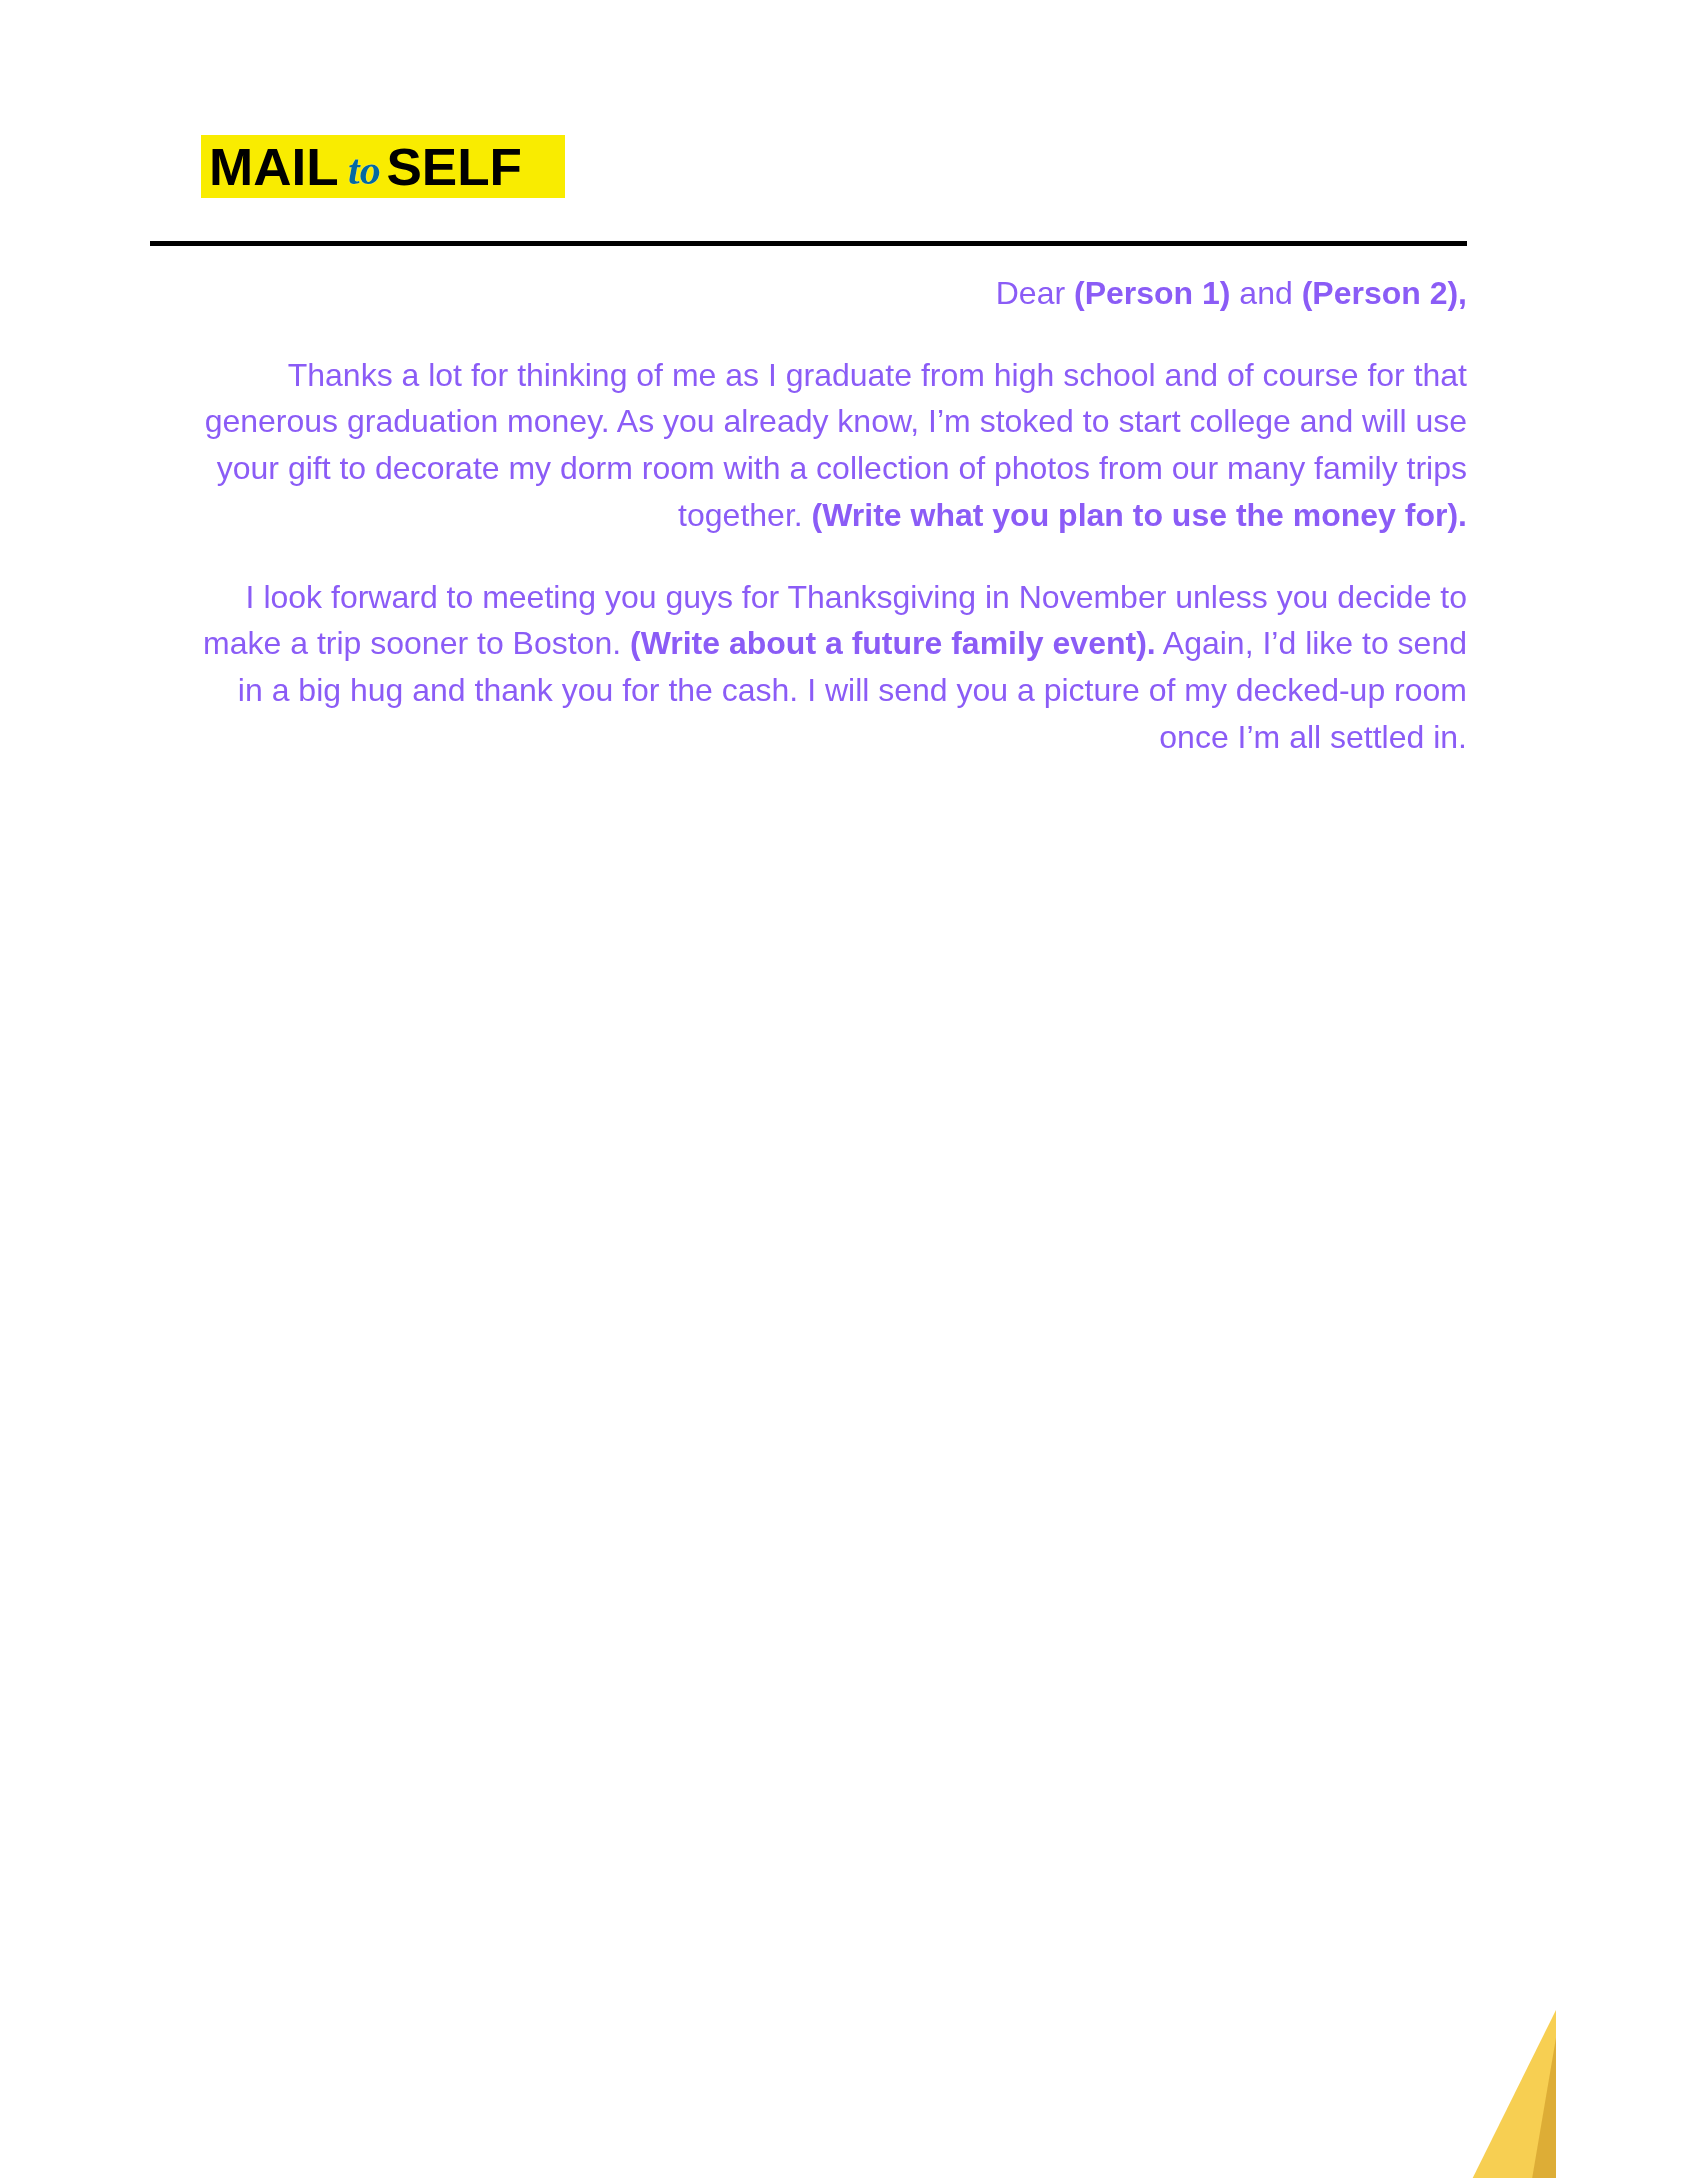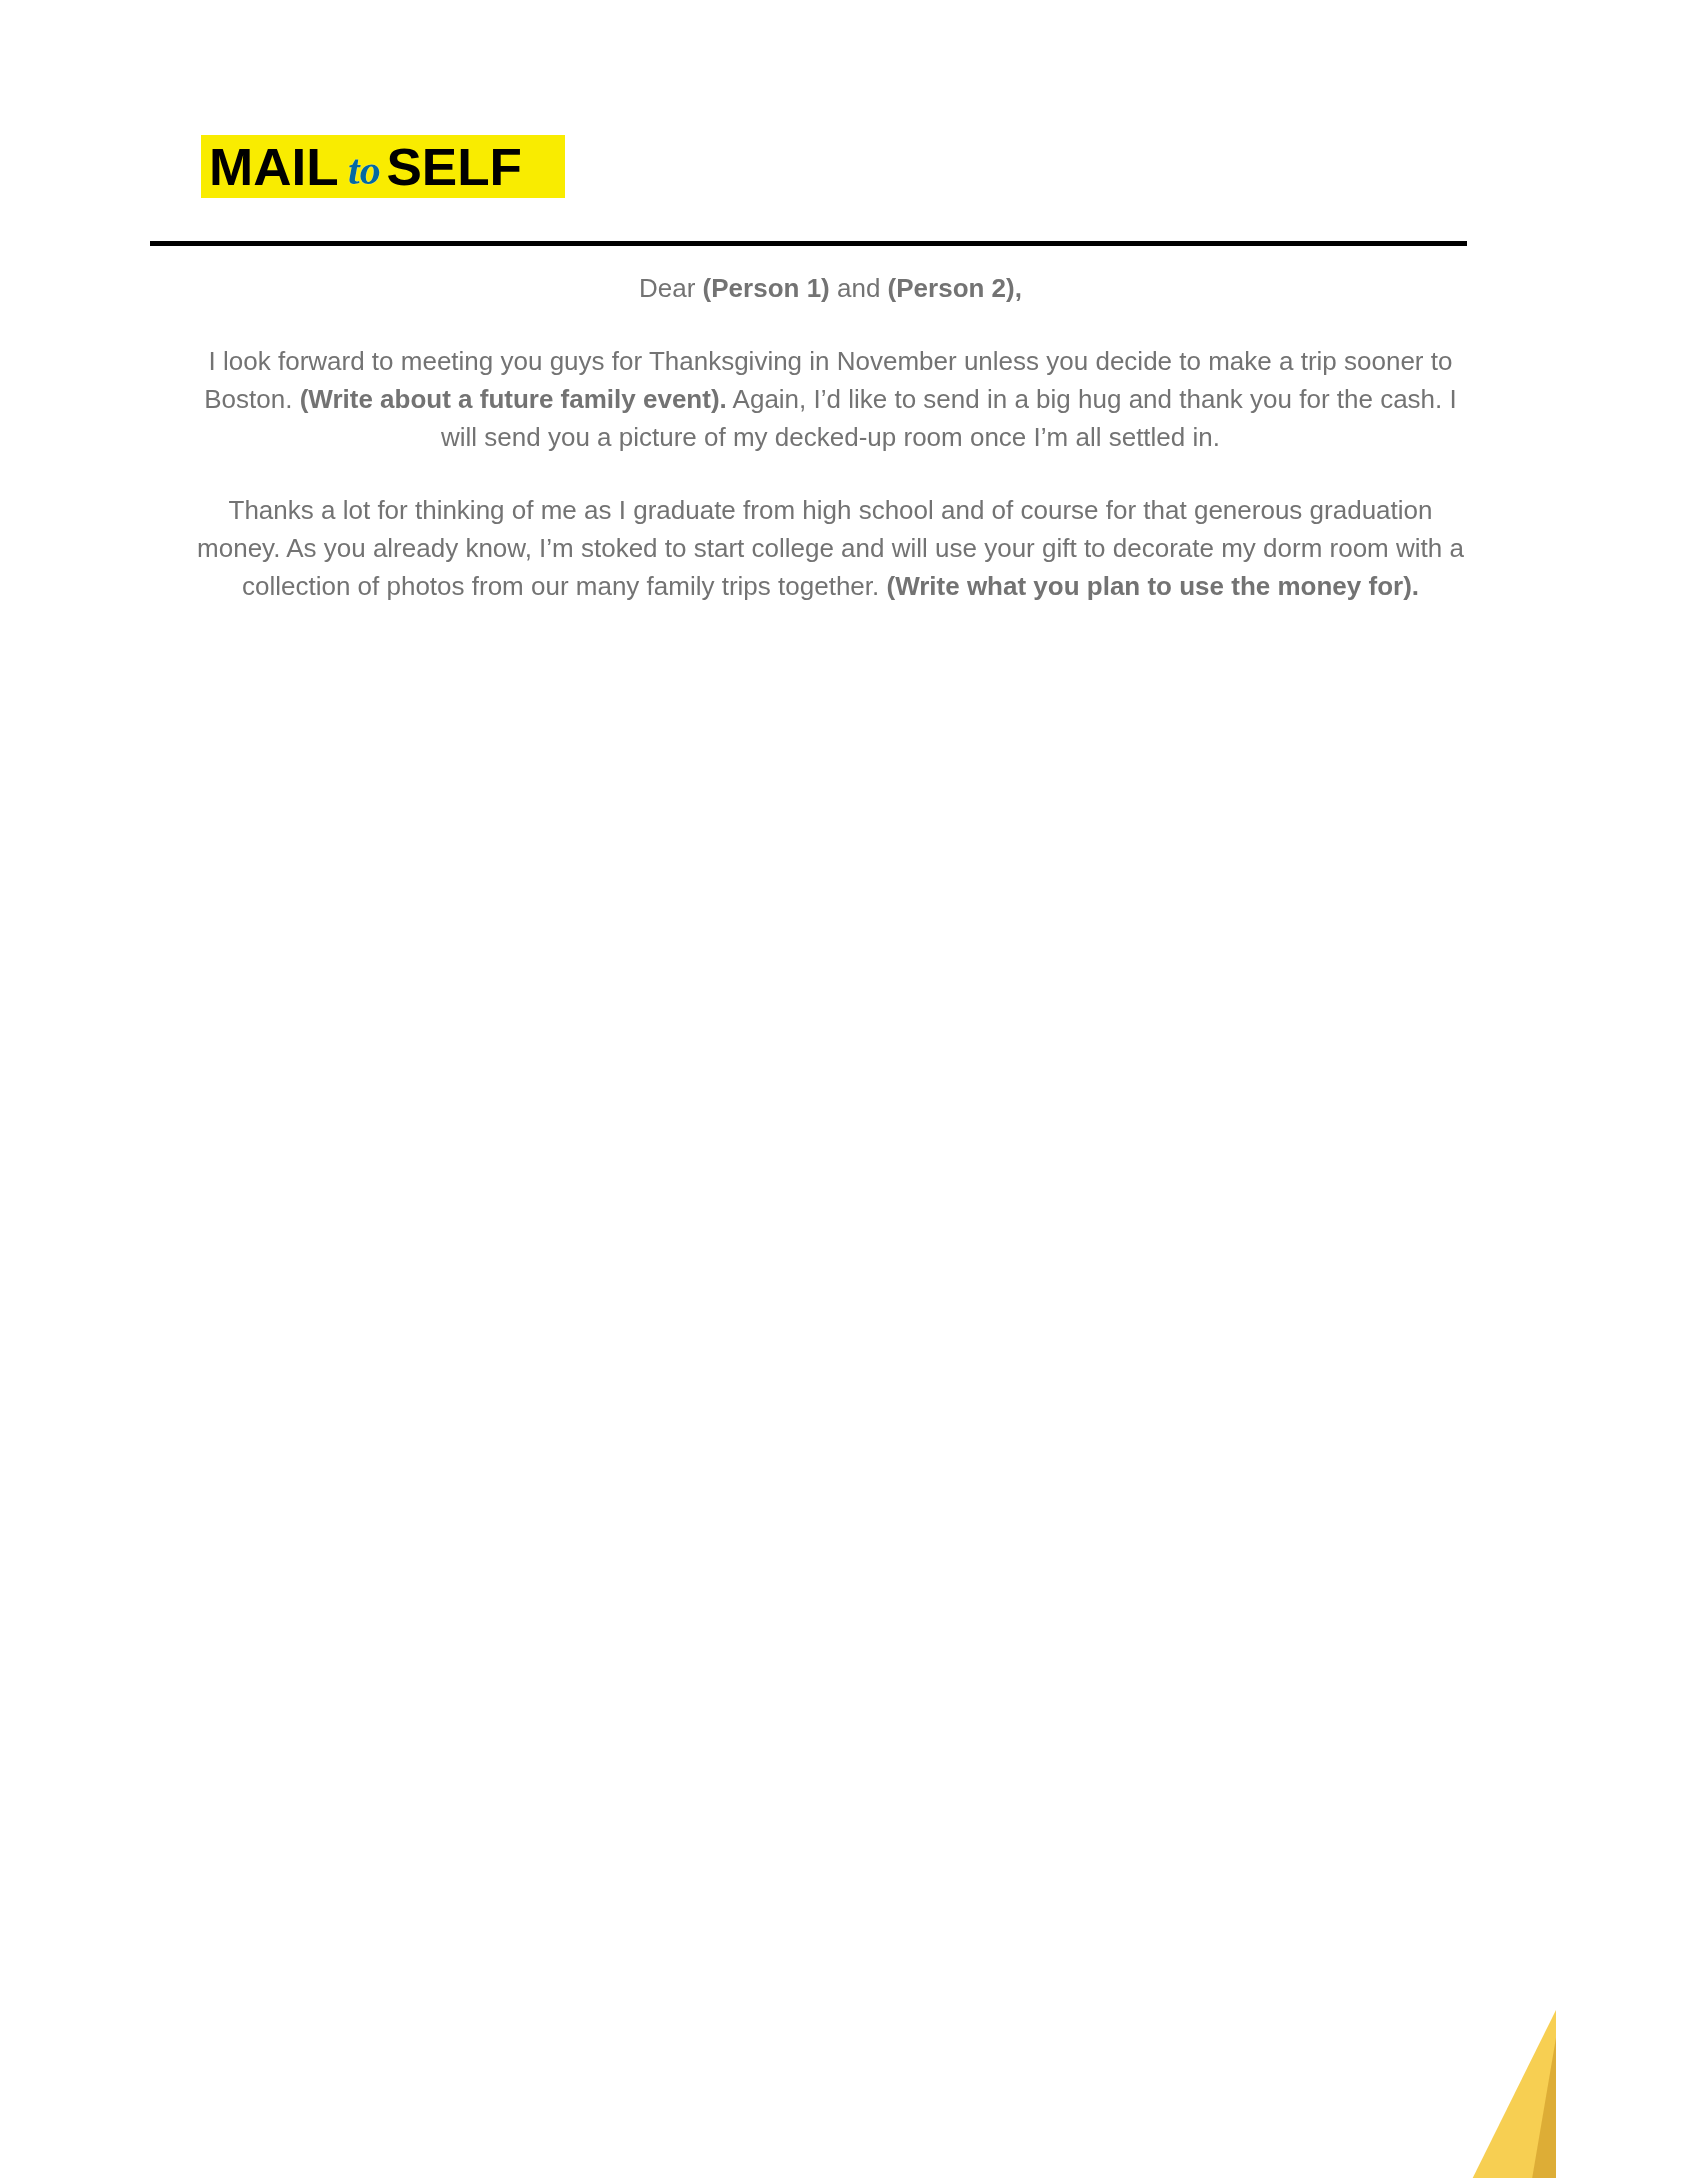--- a/index.html
+++ b/index.html
@@ -88,24 +88,24 @@
     height: 5px;
     background: #000000;
   }
 
   
   .letter {
     position: absolute;
     left: 194px;
     top: 270px;
     width: 1273px;
-    color: #737373;
-    font-size: 26px;
+    color: #8b5cf6;
+    font-size: 32px;
     line-height: 1.46;
-    text-align: center;
+    text-align: right;
   }
   .para {
     margin: 0 0 35px 0;
   }
   .para:last-child {
     margin-bottom: 0;
   }
   .b {
     font-weight: bold;
   }
@@ -131,23 +131,23 @@
       <div class="logo-to">to</div>
     </div>
   </div>
 
   <div class="divider"></div>
 
   <div class="letter">
 
     <p class="para"><span>Dear </span><span class="b">(Person 1)</span><span> and </span><span class="b">(Person 2),</span></p>
 
+    <p class="para"><span>Thanks a lot for thinking of me as I graduate from high school and of course for that generous graduation money. As you already know, I’m stoked to start college and will use your gift to decorate my dorm room with a collection of photos from our many family trips together. </span><span class="b">(Write what you plan to use the money for).</span></p>
+
     <p class="para"><span>I look forward to meeting you guys for Thanksgiving in November unless you decide to make a trip sooner to Boston. </span><span class="b">(Write about a future family event).</span><span> Again, I’d like to send in a big hug and thank you for the cash. I will send you a picture of my decked-up room once I’m all settled in.</span></p>
-
-    <p class="para"><span>Thanks a lot for thinking of me as I graduate from high school and of course for that generous graduation money. As you already know, I’m stoked to start college and will use your gift to decorate my dorm room with a collection of photos from our many family trips together. </span><span class="b">(Write what you plan to use the money for).</span></p>
 
 
 
   </div>
 
   <svg class="corner-wedge" viewBox="0 0 120 170" preserveAspectRatio="none">
     <polygon points="120,0 120,170 36,170" fill="#f7cf52"></polygon>
     <polygon points="120,28 120,170 96,170" fill="#c8921f" opacity="0.55"></polygon>
   </svg>
 

